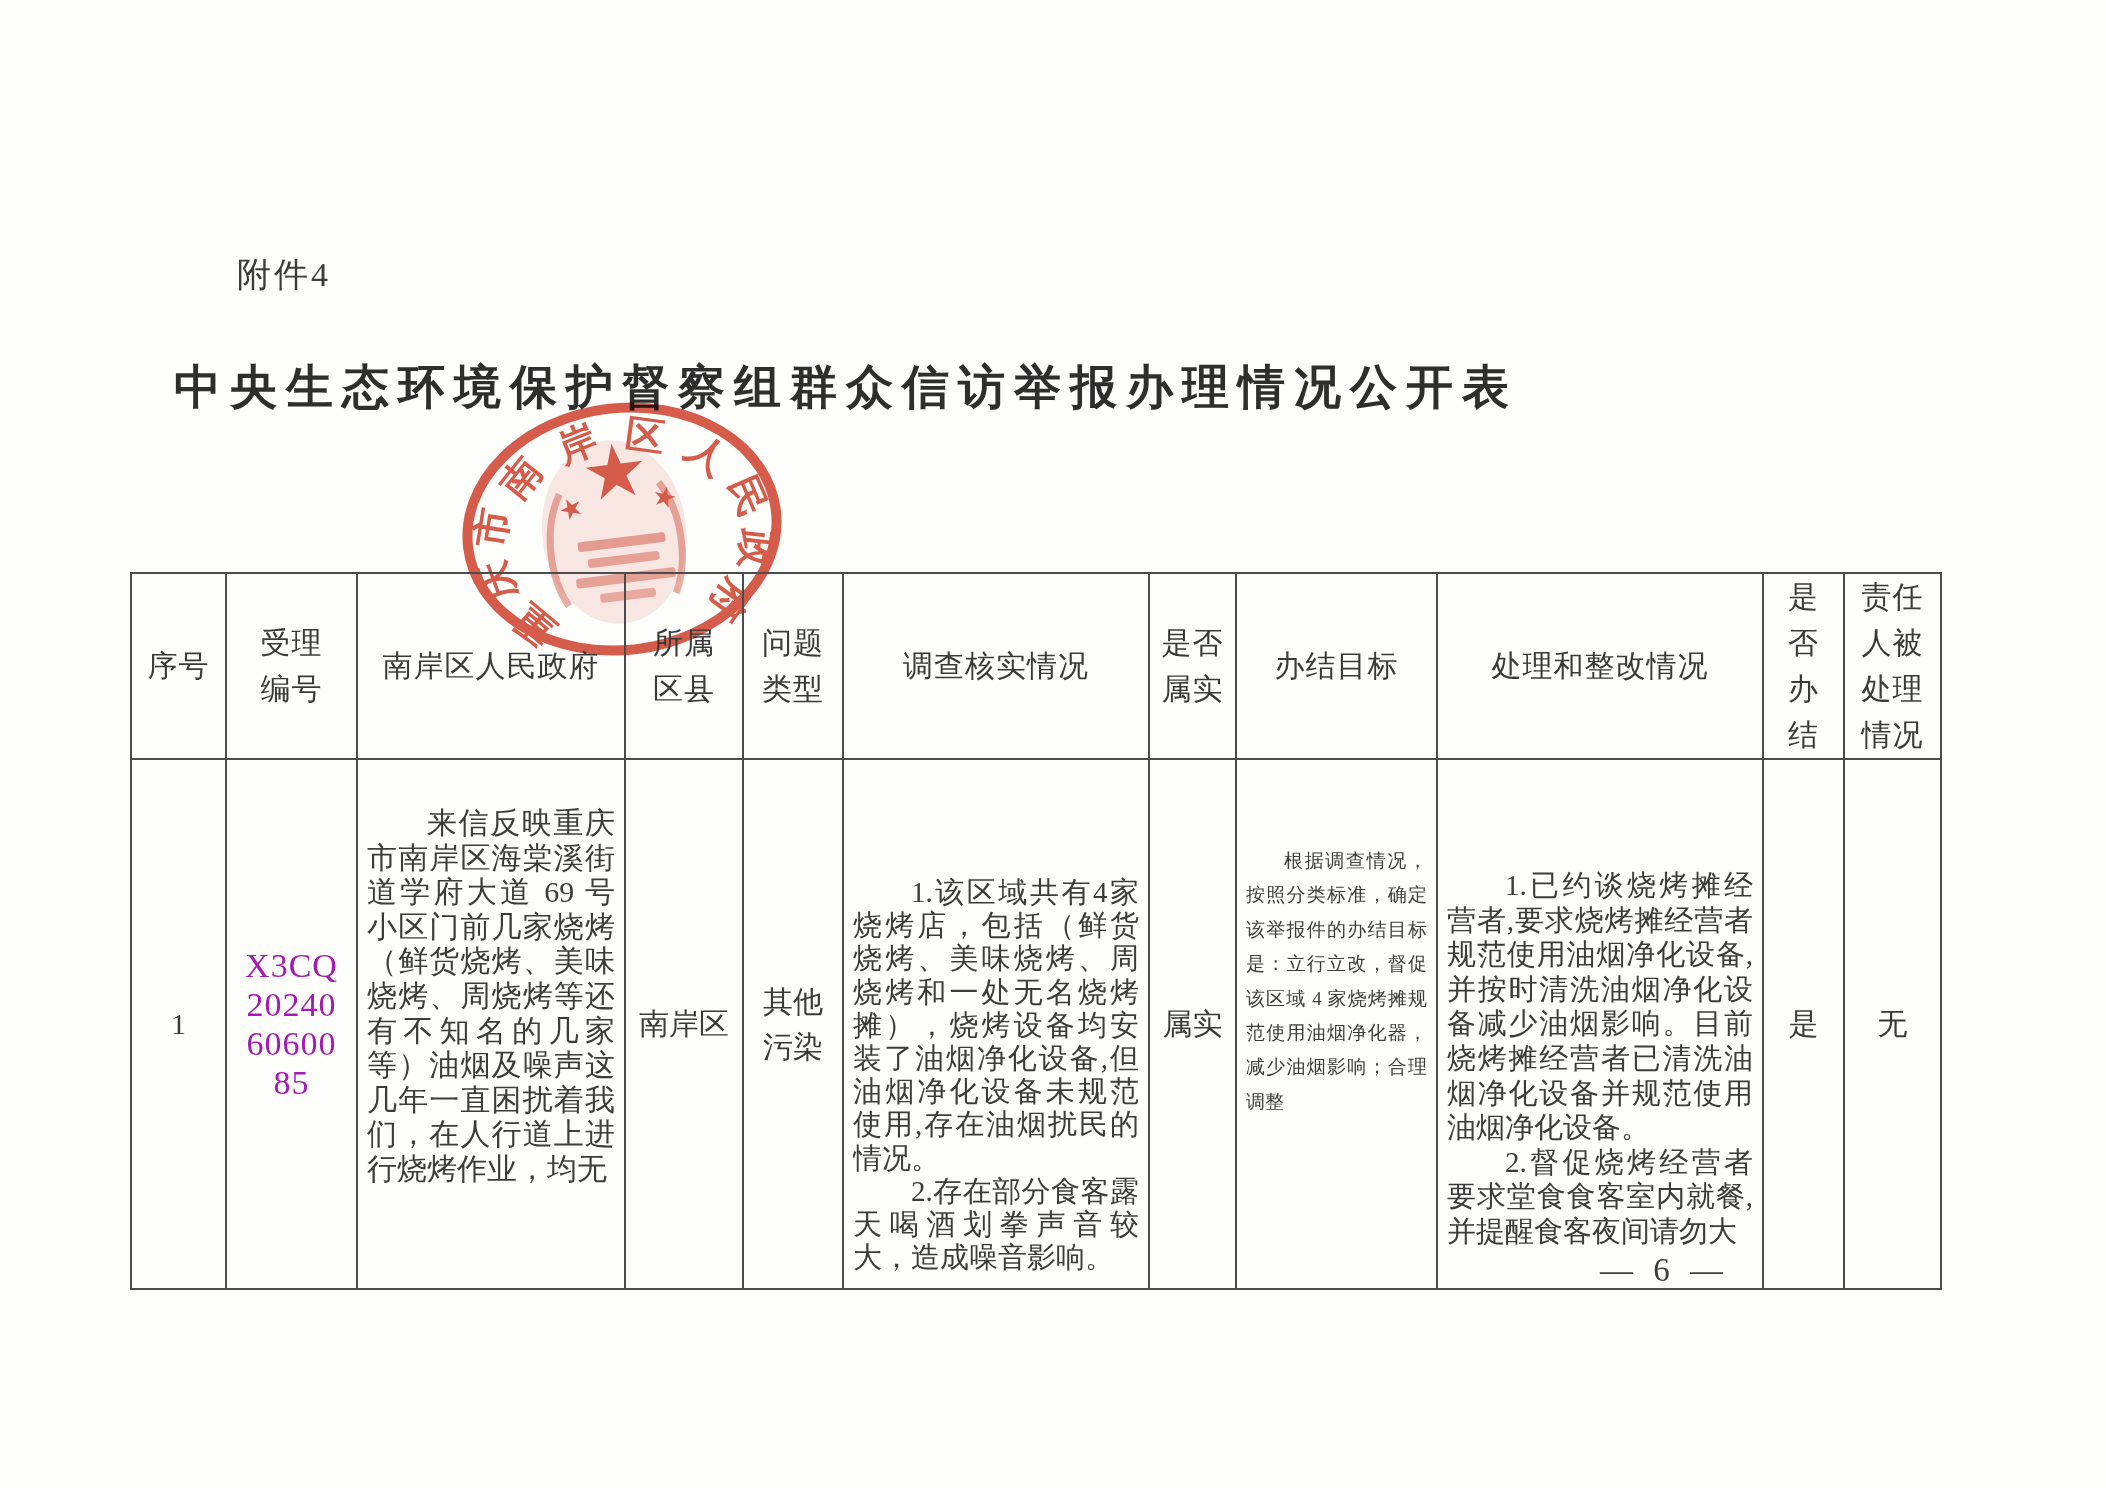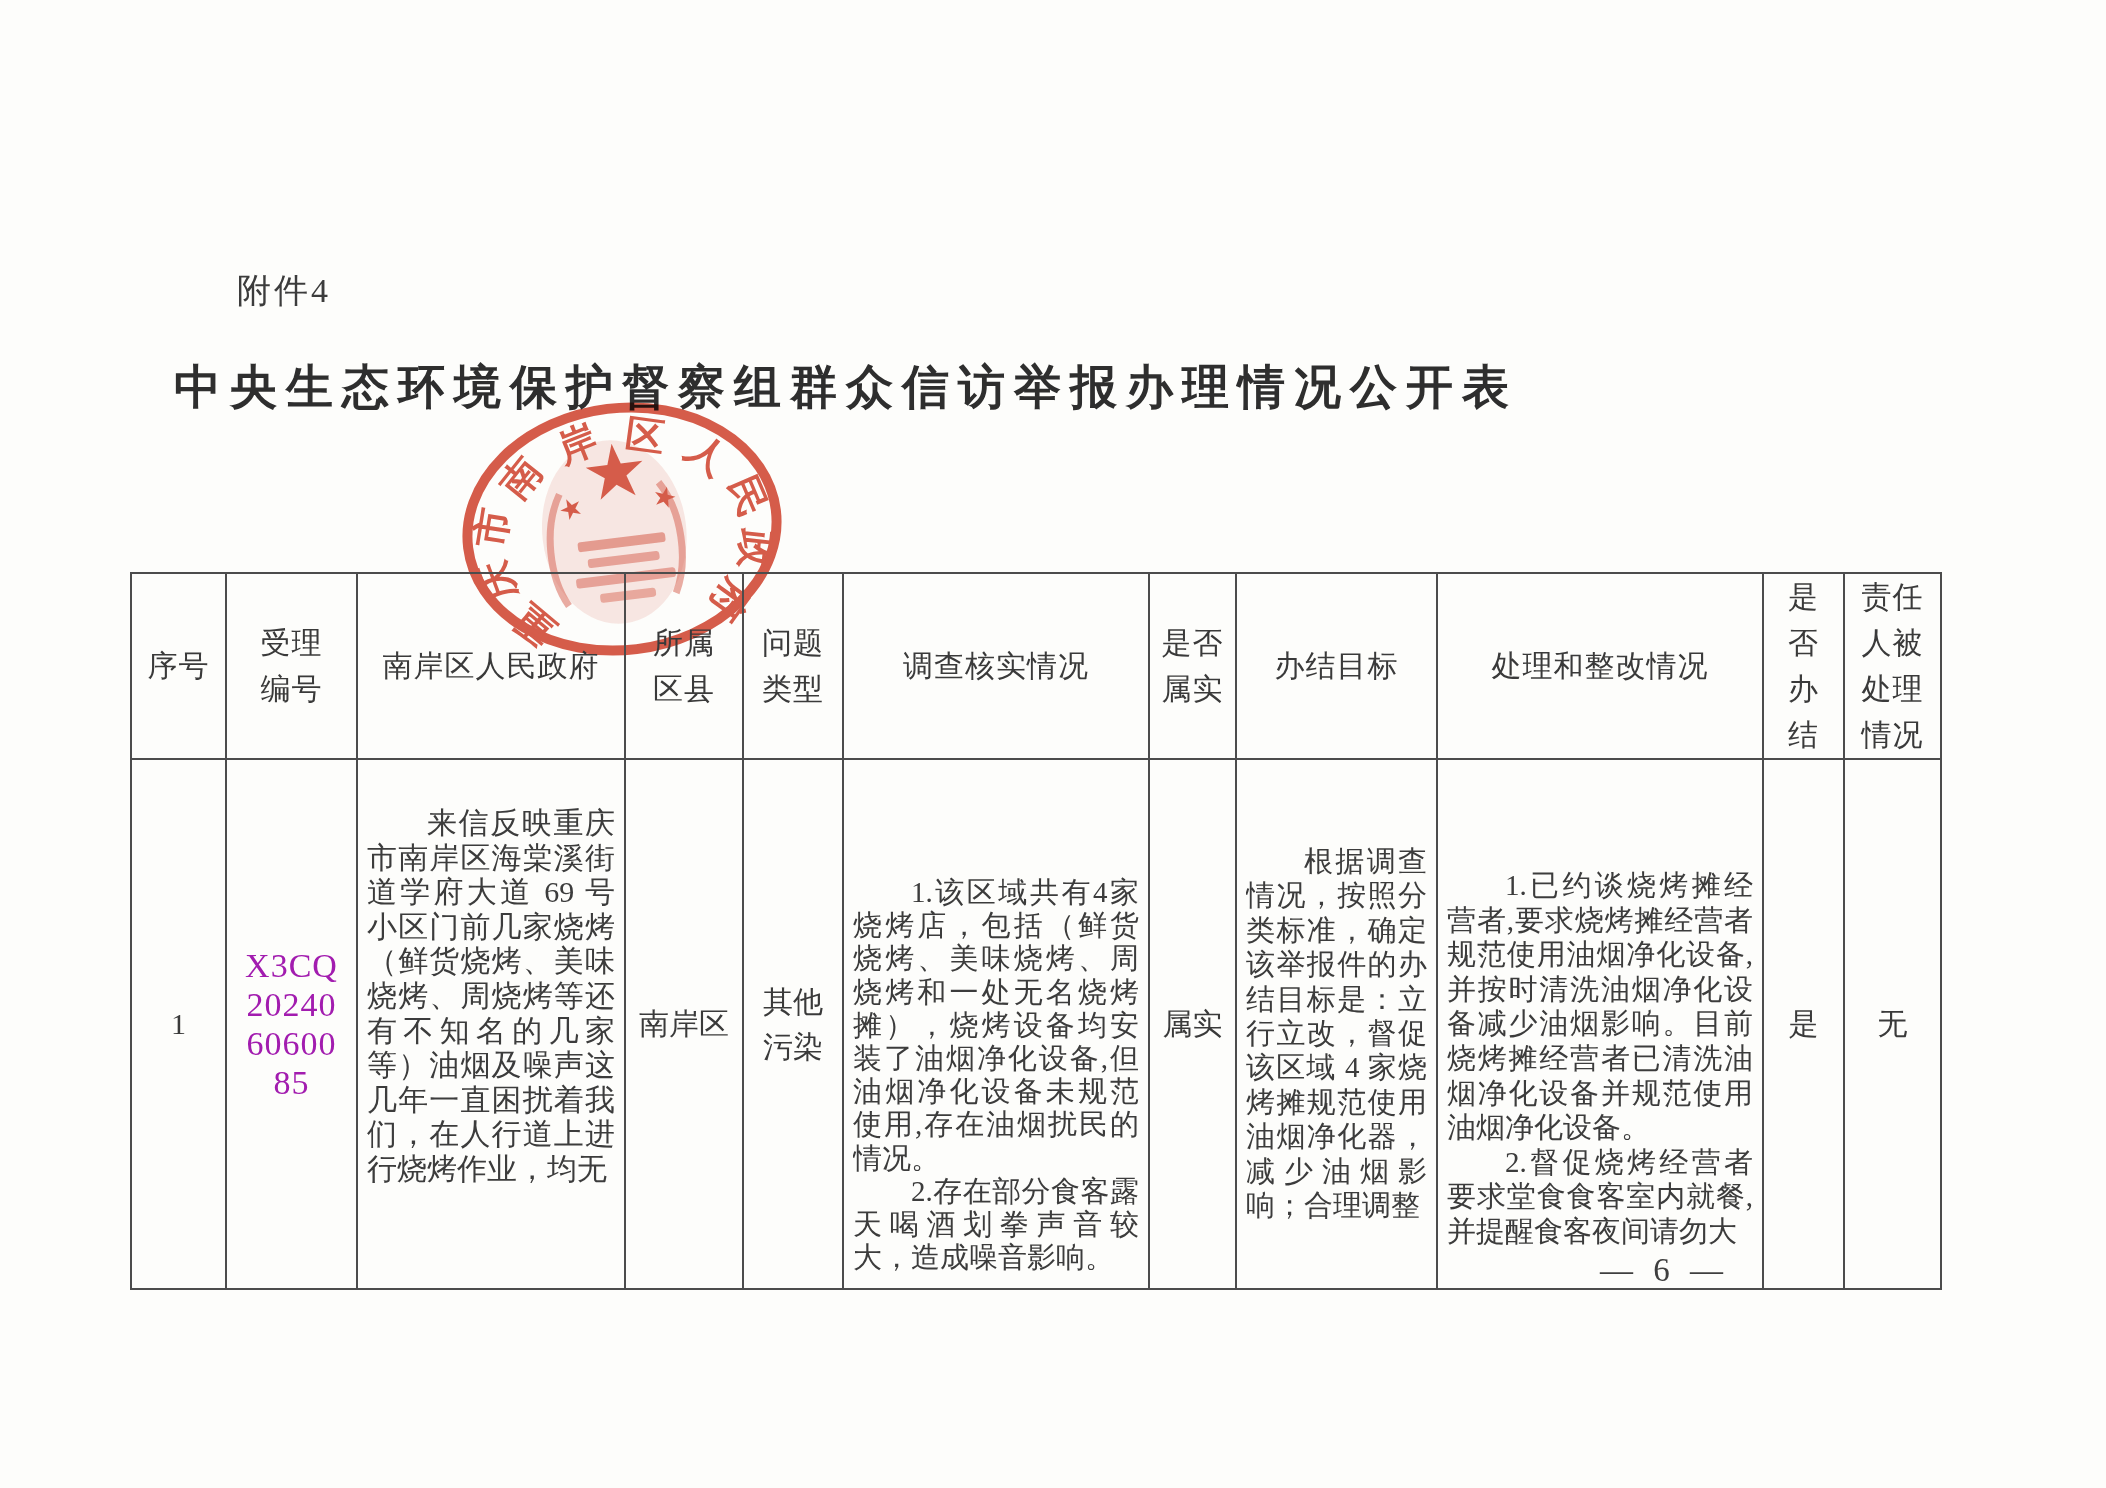--- a/index.html
+++ b/index.html
@@ -3,21 +3,21 @@
 <meta charset="utf-8">
 <style>
   html,body{margin:0;padding:0;background:#ffffff;}
   .sheet{
     position:relative;width:2106px;height:1488px;overflow:hidden;
     background:#fdfdfb;
     font-family:"Liberation Serif","DejaVu Serif",serif;
     color:#383838;
   }
   .attachment{
-    position:absolute;left:237px;top:268px;
+    position:absolute;left:237px;top:252px;
     font-size:34px;letter-spacing:3px;color:#3c3c3c;
   }
   .title{
     position:absolute;left:0;top:356px;width:1692px;margin:0;
     text-align:center;font-family:"Liberation Sans","DejaVu Sans",sans-serif;
     font-weight:700;font-size:47px;letter-spacing:9px;color:#2e2e2e;
   }
   .publine{position:absolute;left:130px;top:518px;width:1810px;height:46px;}
   .publisher{position:absolute;left:120px;top:0;font-size:35px;letter-spacing:4px;color:#3a3a3a;}
   .dateline{position:absolute;right:76px;top:-4px;font-size:35px;letter-spacing:2px;color:#3a3a3a;}
@@ -39,21 +39,21 @@
   }
   tr.drow{height:502px;}
   td.c{text-align:center;vertical-align:middle;font-size:30px;color:#3a3a3a;}
   td.caseno{text-align:center;vertical-align:middle;font-size:34px;line-height:39px;
     white-space:pre-line;letter-spacing:1px;color:#a21caf;}
   td.body-cell{vertical-align:top;}
   .clip{overflow:hidden;}
   .clip p{margin:0;text-indent:2em;text-align:justify;text-justify:inter-character;color:#3c3c3c;}
   .cell-problem .clip{margin-top:46px;height:386px;font-size:30px;line-height:34.6px;}
   .cell-invest  .clip{margin-top:116px;height:412px;font-size:29px;line-height:33.2px;}
-  .cell-target  .clip{margin-top:84px;height:414px;font-size:29px;line-height:34.4px;}
+  .cell-target  .clip{margin-top:84px;height:414px;font-size:19px;line-height:34.4px;}
   .cell-handle  .clip{margin-top:108px;height:390px;font-size:29px;line-height:34.6px;}
   td.type-cell{line-height:45px;}
 
   .seal{
     position:absolute;left:450px;top:386px;width:344px;height:286px;
     mix-blend-mode:multiply;opacity:.85;pointer-events:none;
   }
   .seal text{
     font-family:"Liberation Sans","DejaVu Sans",sans-serif;
     font-weight:700;font-size:39px;text-anchor:middle;

